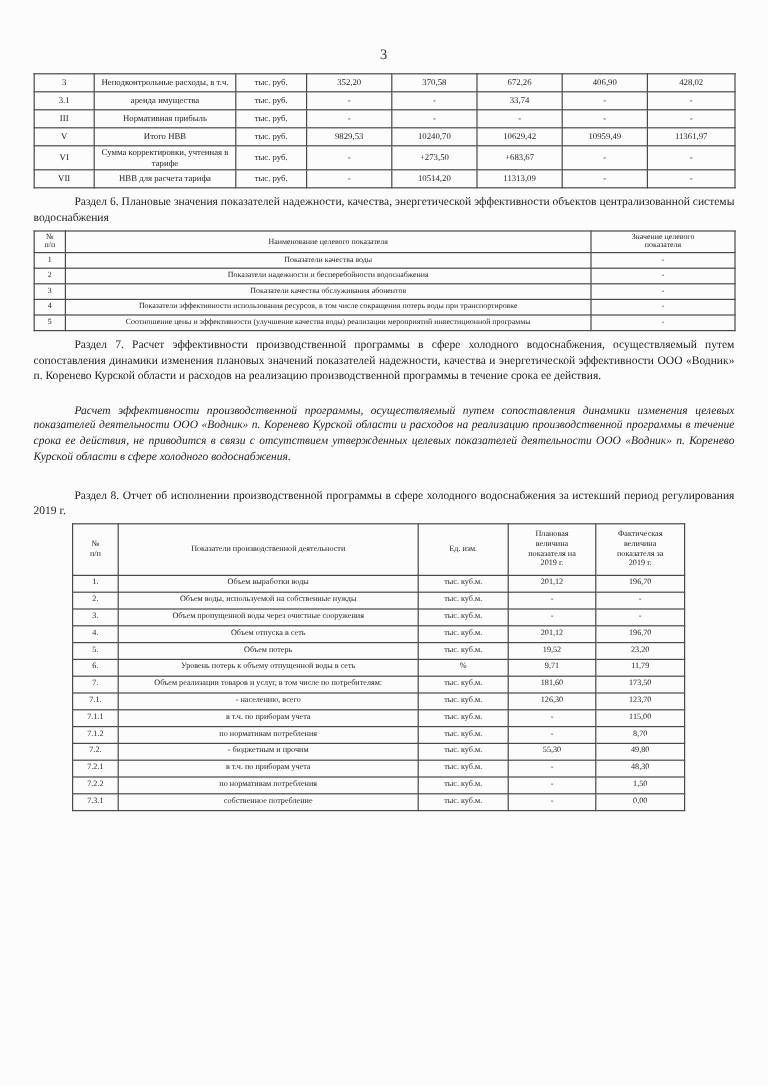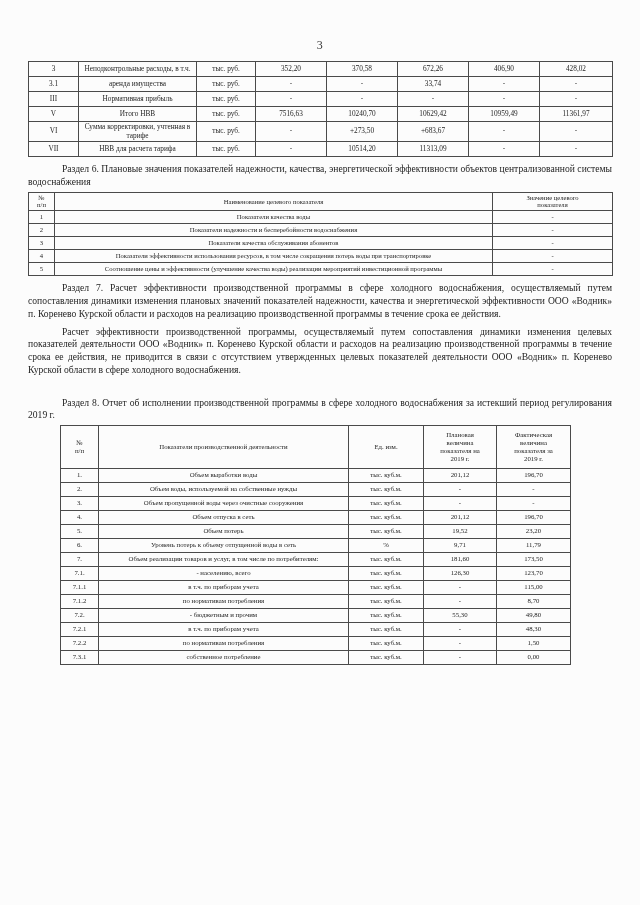--- a/index.html
+++ b/index.html
@@ -58,21 +58,21 @@
   
   .para {
     margin: 6px 28px 0 28px;
     font-size: 9.6px;
     line-height: 1.33;
     text-align: justify;
     text-indent: 34px;
     color: #242424;
     hyphens: none;
   }
-  .para.tight { margin-top: 5px; }
+  .para.tight { margin-top: 16px; font-style: italic; }
   .para.block { text-align: justify; }
   .spacer-lg { height: 14px; }
 
   
   .wrap-sec6 {
     margin: 3px 28px 0 28px;
   }
   .wrap-sec6 table.doc { font-size: 6.6px; }
   .wrap-sec6 td { height: 10px; }
   .wrap-sec6 .hdr td { height: 13px; }
@@ -134,21 +134,21 @@
             <td class="c">-</td>
             <td class="c">-</td>
             <td class="c">-</td>
             <td class="c">-</td>
             <td class="c">-</td>
           </tr>
           <tr>
             <td class="c">V</td>
             <td class="l">Итого НВВ</td>
             <td class="c">тыс. руб.</td>
-            <td class="c">7516,63</td>
+            <td class="c">9829,53</td>
             <td class="c">10240,70</td>
             <td class="c">10629,42</td>
             <td class="c">10959,49</td>
             <td class="c">11361,97</td>
           </tr>
           <tr>
             <td class="c">VI</td>
             <td class="l">Сумма корректировки, учтенная в тарифе</td>
             <td class="c">тыс. руб.</td>
             <td class="c">-</td>

